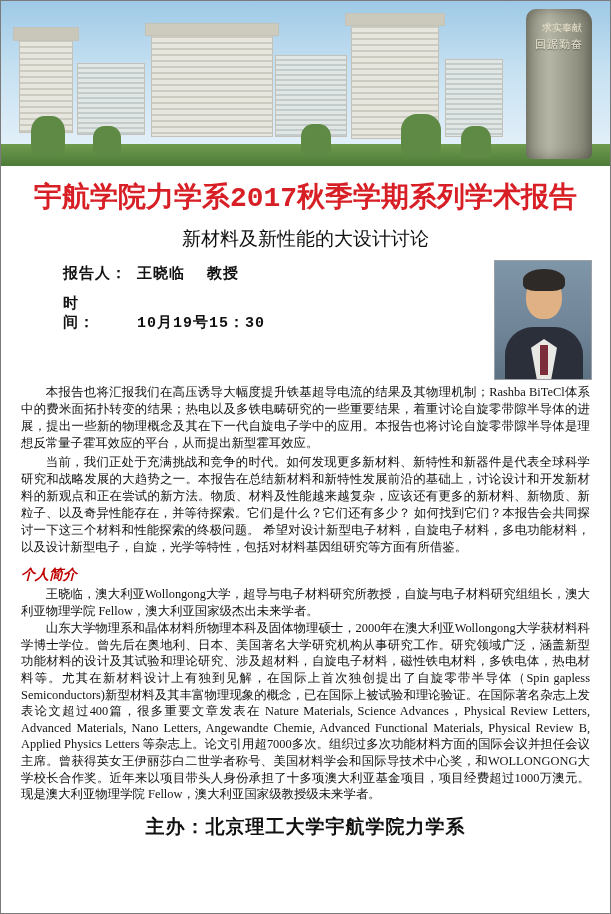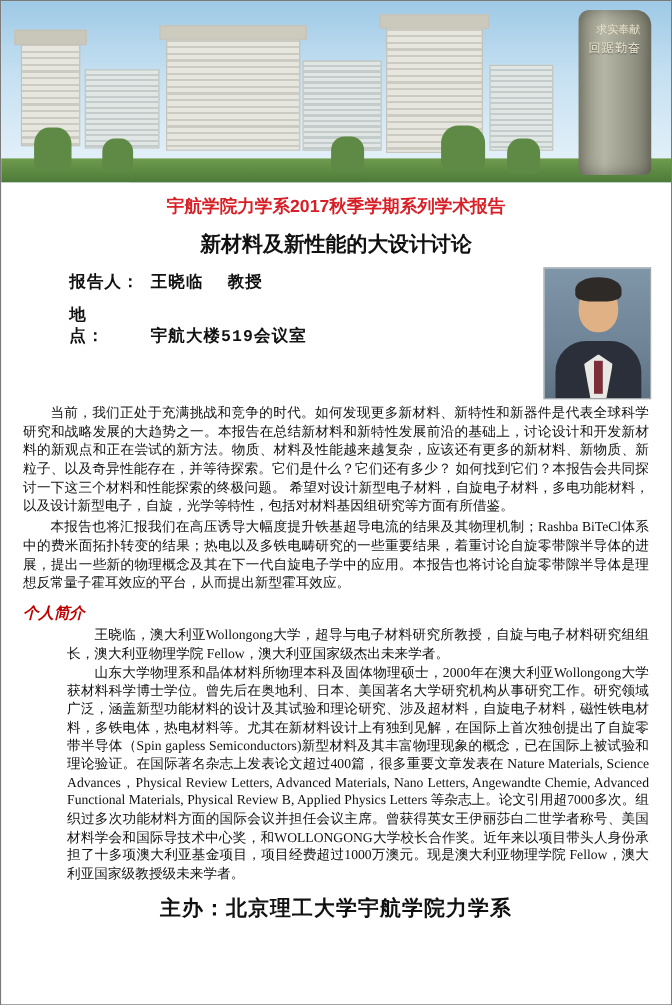--- a/index.html
+++ b/index.html
@@ -95,28 +95,28 @@
   }
 
   
   .title-wrap {
     text-align: center;
     padding: 12px 10px 0 10px;
   }
   .main-title {
     color: #d81f26;
     font-weight: bold;
-    font-size: 16px;
+    font-size: 28px;
     letter-spacing: 0px;
-    font-family: Liberation Sans, sans-serif;
+    font-family: Liberation Mono, monospace;
   }
   .sub-title {
     margin-top: 10px;
     color: #111111;
-    font-weight: bold;
+    font-weight: normal;
     font-size: 19px;
   }
 
   
   .info {
     margin: 12px 0 0 0;
     padding: 0 18px 0 62px;
     position: relative;
     min-height: 118px;
     font-family: Liberation Mono, monospace;
@@ -201,21 +201,20 @@
     font-weight: bold;
     color: #c00000;
     font-style: italic;
   }
   .bio {
     padding: 0 20px;
     font-size: 12.4px;
     line-height: 16.6px;
     color: #111;
     text-align: justify;
-    margin-left: 40px;
   }
   .bio p {
     margin: 0 0 1px 0;
     text-indent: 2em;
   }
 
   .footer {
     text-align: center;
     font-size: 19px;
     font-weight: bold;
@@ -269,27 +268,27 @@
       <div class="p-shirt"></div>
       <div class="p-tie"></div>
       <div class="p-head"></div>
       <div class="p-hair"></div>
     </div>
 
     <div class="info-row">
       <span class="info-label">报告人：</span><span class="info-value speaker-name">王晓临</span><span class="info-value">教授</span>
     </div>
     <div class="info-row">
-      <span class="info-label">地　　点：</span><span class="info-value">宇航大楼519会议室</span>
+      <span class="info-label">时　　间：</span><span class="info-value">10月19号15：30</span>
     </div>
   </div>
 
   <div class="body-text">
+    <p>本报告也将汇报我们在高压诱导大幅度提升铁基超导电流的结果及其物理机制；Rashba BiTeCl体系中的费米面拓扑转变的结果；热电以及多铁电畴研究的一些重要结果，着重讨论自旋零带隙半导体的进展，提出一些新的物理概念及其在下一代自旋电子学中的应用。本报告也将讨论自旋零带隙半导体是理想反常量子霍耳效应的平台，从而提出新型霍耳效应。</p>
     <p>当前，我们正处于充满挑战和竞争的时代。如何发现更多新材料、新特性和新器件是代表全球科学研究和战略发展的大趋势之一。本报告在总结新材料和新特性发展前沿的基础上，讨论设计和开发新材料的新观点和正在尝试的新方法。物质、材料及性能越来越复杂，应该还有更多的新材料、新物质、新粒子、以及奇异性能存在，并等待探索。它们是什么？它们还有多少？ 如何找到它们？本报告会共同探讨一下这三个材料和性能探索的终极问题。 希望对设计新型电子材料，自旋电子材料，多电功能材料，以及设计新型电子，自旋，光学等特性，包括对材料基因组研究等方面有所借鉴。</p>
-    <p>本报告也将汇报我们在高压诱导大幅度提升铁基超导电流的结果及其物理机制；Rashba BiTeCl体系中的费米面拓扑转变的结果；热电以及多铁电畴研究的一些重要结果，着重讨论自旋零带隙半导体的进展，提出一些新的物理概念及其在下一代自旋电子学中的应用。本报告也将讨论自旋零带隙半导体是理想反常量子霍耳效应的平台，从而提出新型霍耳效应。</p>
   </div>
 
   <div class="section-head">个人简介</div>
   <div class="bio">
     <p>王晓临，澳大利亚Wollongong大学，超导与电子材料研究所教授，自旋与电子材料研究组组长，澳大利亚物理学院 Fellow，澳大利亚国家级杰出未来学者。</p>
     <p>山东大学物理系和晶体材料所物理本科及固体物理硕士，2000年在澳大利亚Wollongong大学获材料科学博士学位。曾先后在奥地利、日本、美国著名大学研究机构从事研究工作。研究领域广泛，涵盖新型功能材料的设计及其试验和理论研究、涉及超材料，自旋电子材料，磁性铁电材料，多铁电体，热电材料等。尤其在新材料设计上有独到见解，在国际上首次独创提出了自旋零带半导体（Spin gapless Semiconductors)新型材料及其丰富物理现象的概念，已在国际上被试验和理论验证。在国际著名杂志上发表论文超过400篇，很多重要文章发表在 Nature Materials, Science Advances，Physical Review Letters, Advanced Materials, Nano Letters, Angewandte Chemie, Advanced Functional Materials, Physical Review B, Applied Physics Letters 等杂志上。论文引用超7000多次。组织过多次功能材料方面的国际会议并担任会议主席。曾获得英女王伊丽莎白二世学者称号、美国材料学会和国际导技术中心奖，和WOLLONGONG大学校长合作奖。近年来以项目带头人身份承担了十多项澳大利亚基金项目，项目经费超过1000万澳元。现是澳大利亚物理学院 Fellow，澳大利亚国家级教授级未来学者。</p>
   </div>
 
   <div class="footer">主办：北京理工大学宇航学院力学系</div>
 

